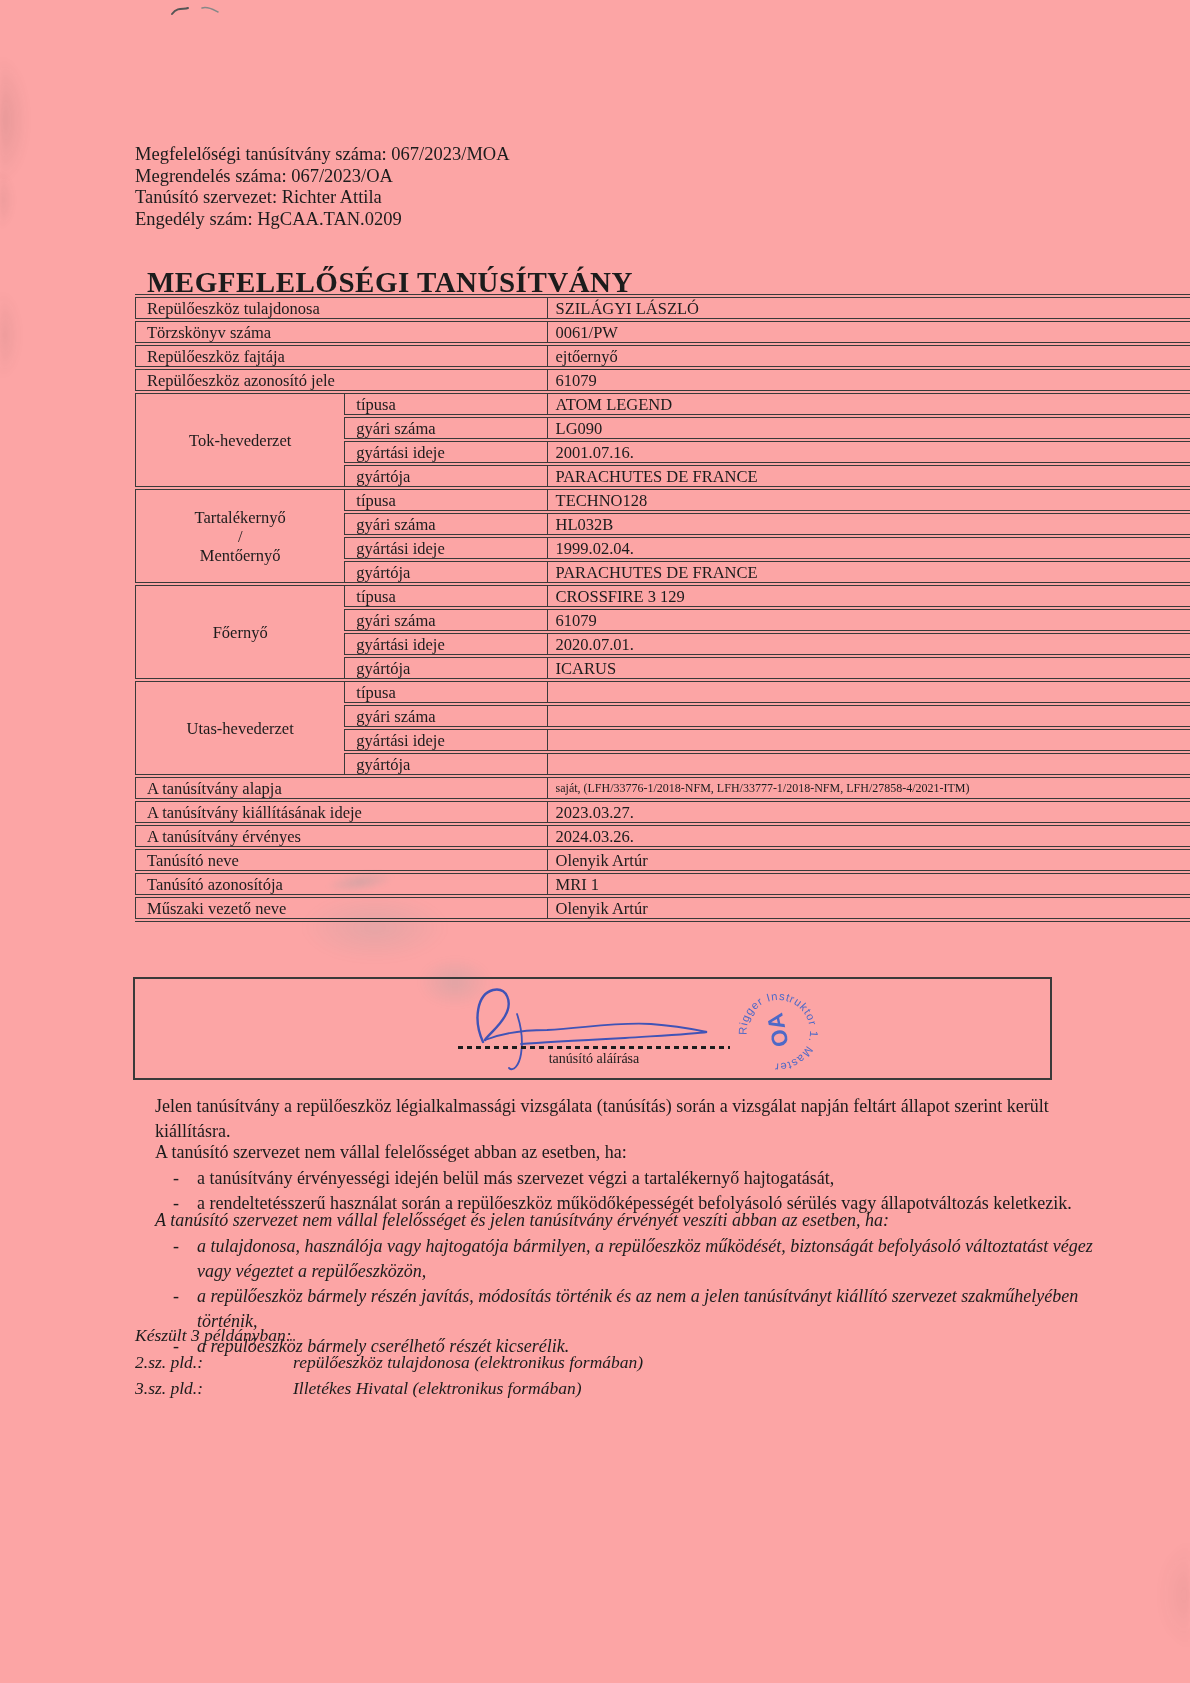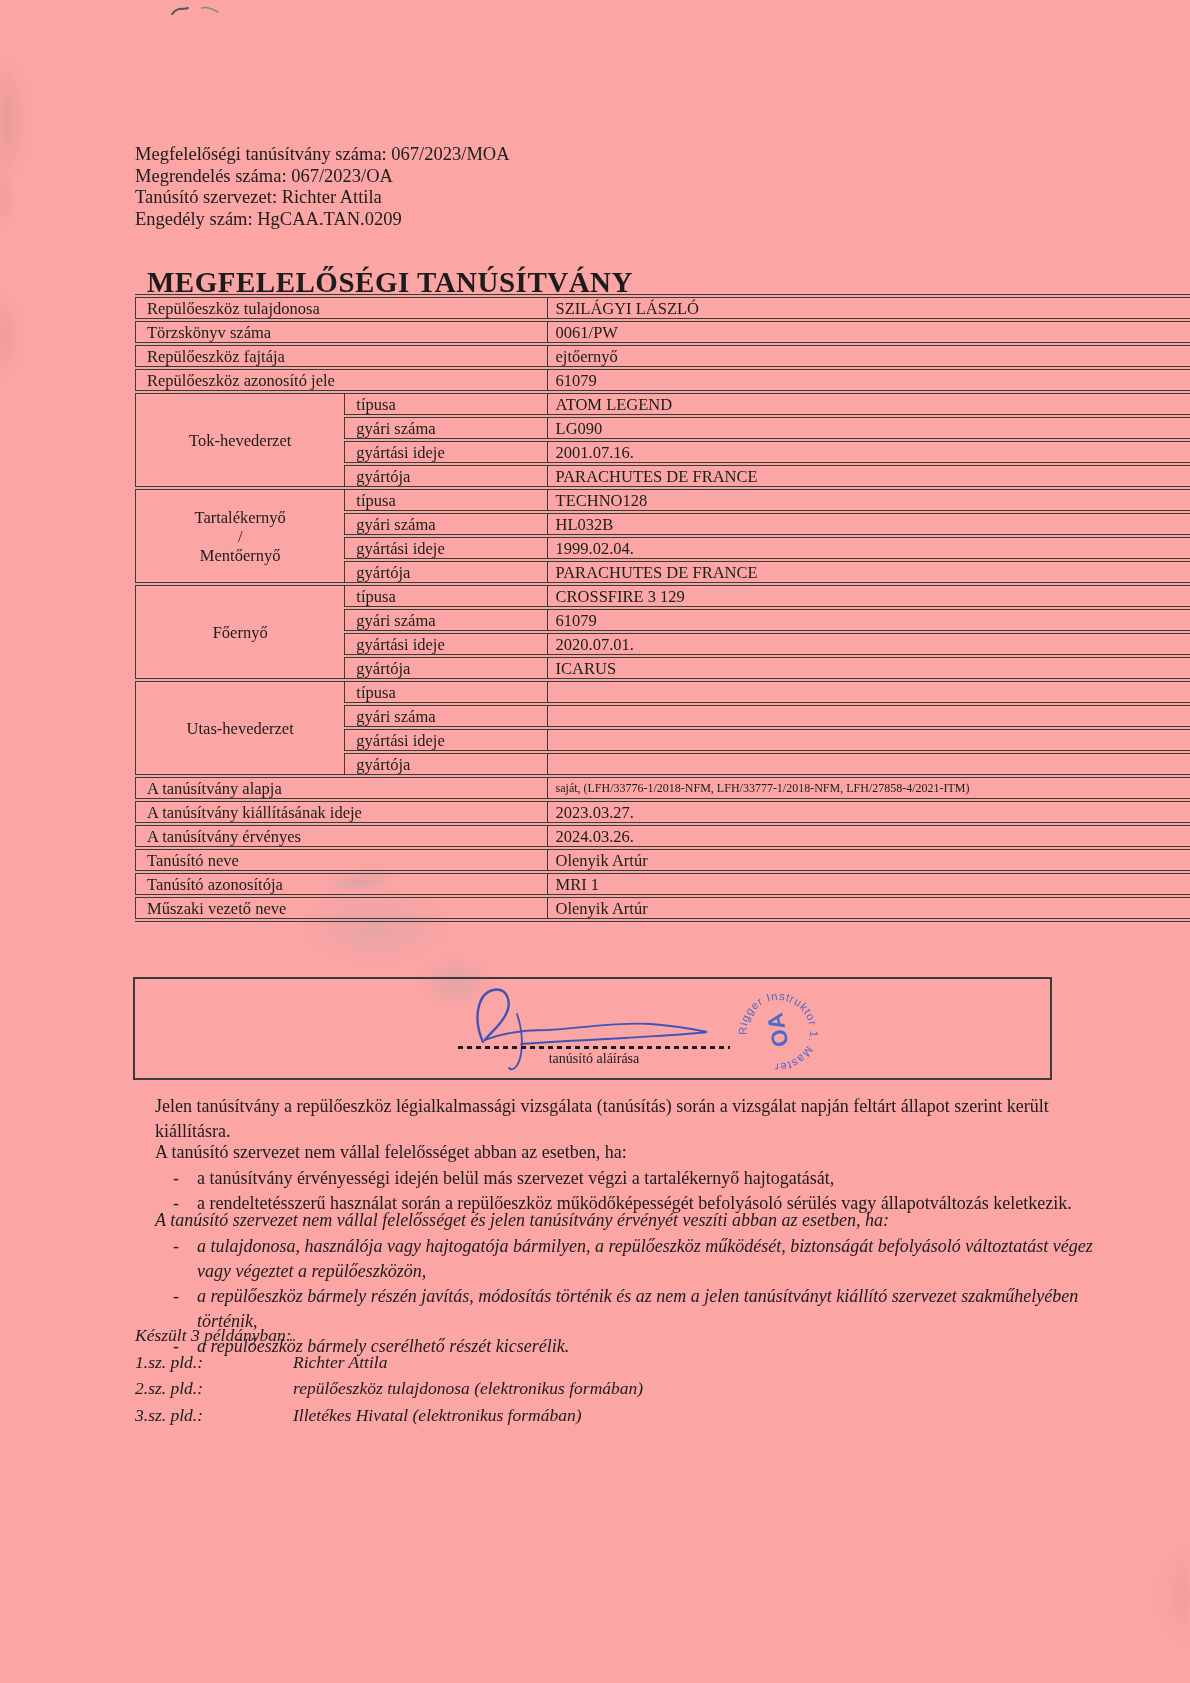--- a/index.html
+++ b/index.html
@@ -272,24 +272,20 @@
       <div class="item">
         <span class="hy">-</span>
         <span class="tx">a repülőeszköz bármely cserélhető részét kicserélik.</span>
       </div>
     </div>
   </div>
 
   <div class="copies">
     <div>Készült 3 példányban:</div>
     <div class="row">
-      <span class="clabel">1.sz. pld.:</span>
-      <span>Richter Attila</span>
-    </div>
-    <div class="row">
       <span class="clabel">2.sz. pld.:</span>
       <span>repülőeszköz tulajdonosa (elektronikus formában)</span>
     </div>
     <div class="row">
       <span class="clabel">3.sz. pld.:</span>
       <span>Illetékes Hivatal (elektronikus formában)</span>
     </div>
   </div>
 
 </div>

